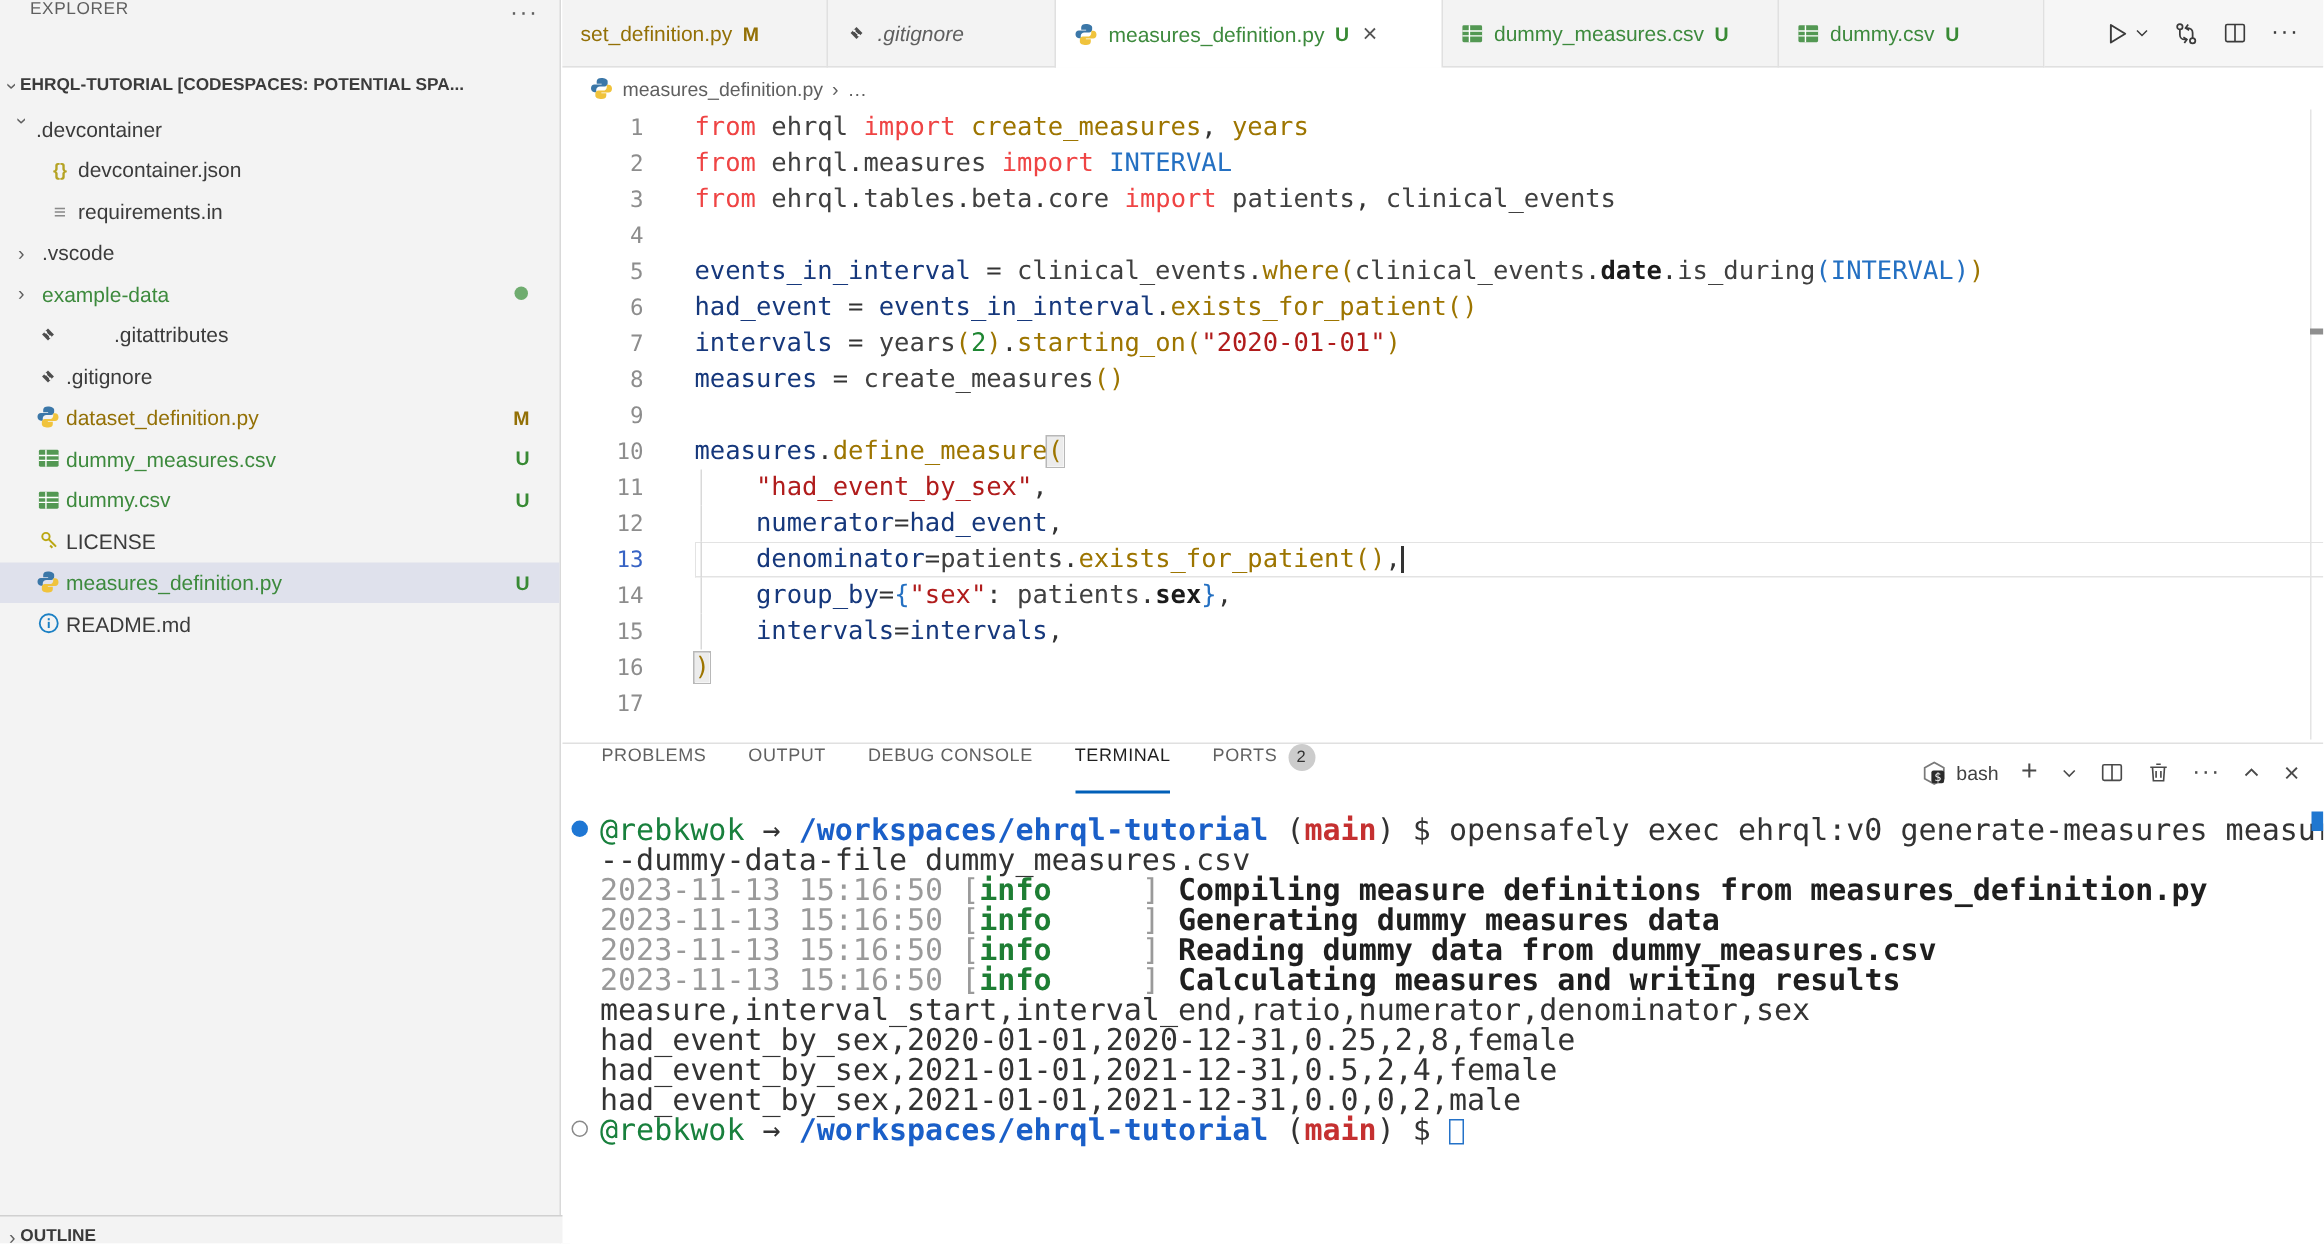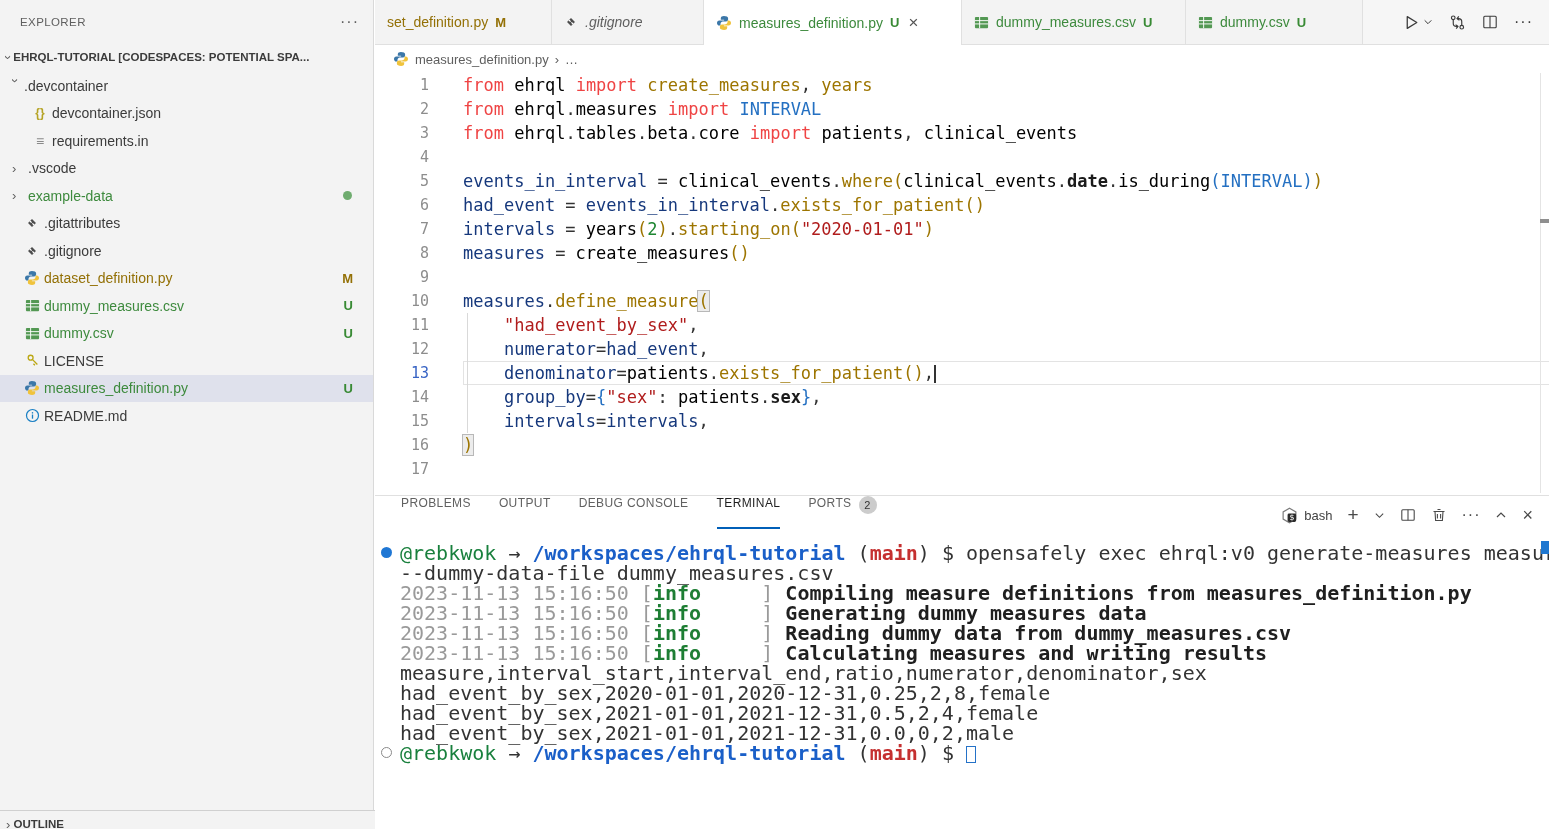--- a/index.html
+++ b/index.html
@@ -2,21 +2,21 @@
 <html><head>
 <meta charset="utf-8">
 <style>
   html,body{margin:0;padding:0;background:#fff;}
   #app{position:relative;width:1549px;height:829px;overflow:hidden;
        font-family:"Liberation Sans",sans-serif;color:#3b3b3b;background:#fff;}
 
   
   #sidebar{position:absolute;left:0;top:0;width:374px;height:829px;background:#f3f3f3;
            border-right:1px solid #d9d9d9;box-sizing:border-box;}
-  .sb-head{height:44px;display:flex;align-items:center;padding:0 14px 0 20px;}
+  .sb-head{height:44px;display:flex;align-items:flex-start;padding:0 14px 0 20px;}
   .sb-title{font-size:11.5px;color:#5f5f5f;letter-spacing:.4px;}
   .sb-more{margin-left:auto;color:#5f5f5f;font-size:16px;letter-spacing:1px;cursor:pointer;}
   .sb-section{height:26px;display:flex;align-items:center;padding-left:6px;font-weight:bold;
               font-size:11.5px;color:#3b3b3b;}
   .sb-section .chev{margin-right:3px;}
   #tree{position:absolute;left:0;top:72px;width:100%;}
   .row{height:27.5px;display:flex;align-items:center;font-size:14px;color:#3b3b3b;
        position:relative;cursor:pointer;}
   .row.sel{background:#dfe1ec;}
   .row .chev{width:14px;flex:none;color:#5f5f5f;}
@@ -57,21 +57,21 @@
   
   #editor{position:absolute;left:0;top:73px;right:0;height:420px;background:#fff;}
   .cl{display:flex;height:24px;line-height:24px;font-family:"DejaVu Sans Mono",monospace;
       font-size:17px;white-space:pre;position:relative;}
   .cl .ln{width:54px;flex:none;text-align:right;color:#8d8d8d;font-size:15px;}
   .cl .code{margin-left:34px;flex:1;position:relative;}
   .cl.cur .ln{color:#3763c4;}
   .cl.cur .code{box-shadow:inset 0 1px 0 #e3e3e3, inset 0 -1px 0 #e3e3e3, inset 1px 0 0 #e3e3e3;}
   .cl.guide .code::before{content:"";position:absolute;left:4px;top:0;bottom:0;
       border-left:1px solid #d9d9d9;}
-  .tk-k{color:#ef4444}.tk-t{color:#000000}.tk-v{color:#16387c}.tk-g{color:#9d7500}
+  .tk-k{color:#ef4444}.tk-t{color:#404040}.tk-v{color:#16387c}.tk-g{color:#9d7500}
   .tk-s{color:#b01c1c}.tk-n{color:#1e8632}.tk-b{color:#1b1b1b;font-weight:bold}
   .tk-bl{color:#2470c2}.tk-br1{color:#9d7500}.tk-br2{color:#2470c2}.tk-d{color:#333}
   .tk-brm{color:#9d7500;background:#ececec;box-shadow:0 0 0 1px #b8b8b8;}
   .tk-caret{display:inline-block;width:2px;height:18px;background:#333;vertical-align:middle;}
   #ovr{position:absolute;top:73px;right:8px;bottom:336px;border-left:1px solid #e4e4e4;}
   #ovr-mark{position:absolute;top:219px;right:0;width:9px;height:4px;background:#8f8f8f;}
 
   
   #panel{position:absolute;left:0;right:0;top:495px;bottom:0;background:#fff;
          border-top:1px solid #e0e0e0;}
@@ -136,21 +136,21 @@
         </div>
         <div class="row" style="padding-left: 12px;">
           <span class="chev">›</span>
           <span class="lbl ">.vscode</span>
         </div>
         <div class="row" style="padding-left: 12px;">
           <span class="chev">›</span>
           <span class="lbl c-green">example-data</span>
           <span class="gdot"></span>
         </div>
-        <div class="row" style="padding-left: 22px;">
+        <div class="row" style="padding-left: 22px; gap: 32px;">
           <span class="fico">
             <svg width="14" height="14" viewBox="0 0 16 16">
               <rect x="4.8" y="4.8" width="6.4" height="6.4" transform="rotate(45 8 8)" fill="#4d4d4d"></rect>
               <circle cx="6.3" cy="6.3" r="1" fill="#fff"></circle>
               <circle cx="9.7" cy="9.7" r="1" fill="#fff"></circle>
               <line x1="6.9" y1="6.9" x2="9.1" y2="9.1" stroke="#fff" stroke-width=".8"></line>
             </svg>
           </span>
           <span class="lbl ">.gitattributes</span>
         </div>

